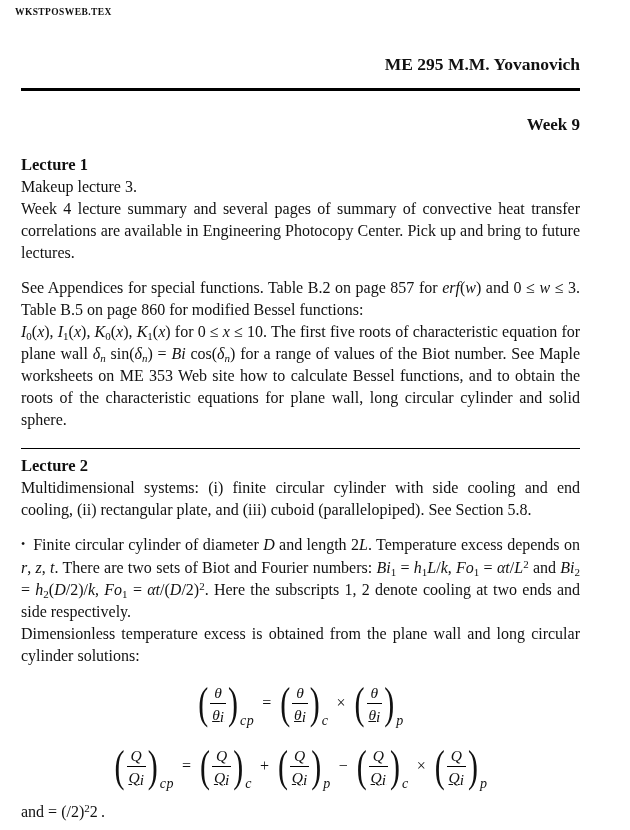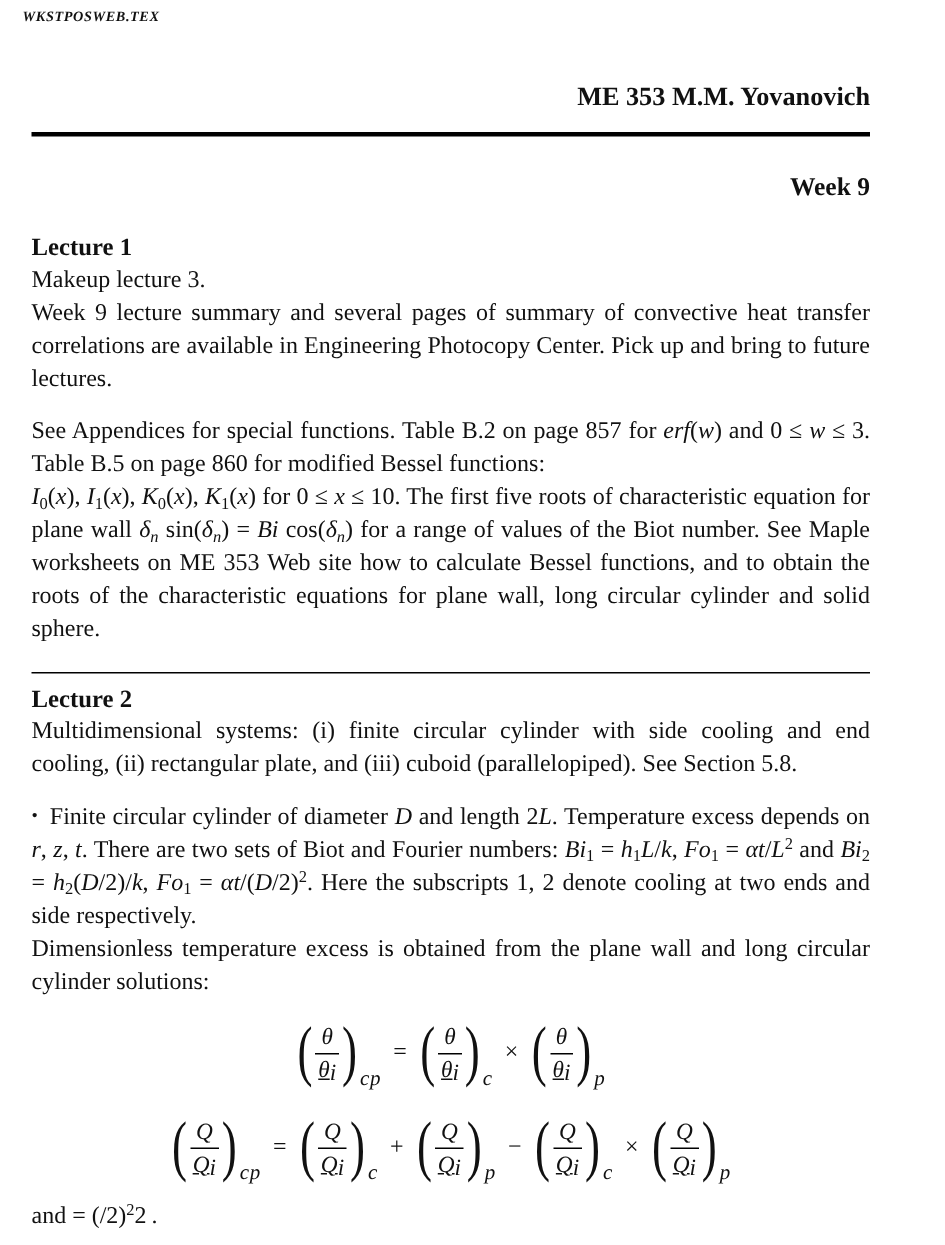--- a/index.html
+++ b/index.html
@@ -8,21 +8,21 @@
     position:relative;
     width:630px; height:830px;
     background:#ffffff;
     color:#111;
     font-family:"Liberation Serif","DejaVu Serif",serif;
     font-size:16px;
     overflow:hidden;
   }
   .filename {
     position:absolute; top:7px; left:15px;
-    font-size:9.5px; font-weight:bold; letter-spacing:.4px;font-style:italic;
+    font-size:9.5px; font-weight:bold; letter-spacing:.4px;
   }
   .content { padding:0 50px 0 21px; }
   .header-right { margin-top:54px; text-align:right; font-weight:bold; font-size:17.5px; }
   .rule-thick { margin-top:13px; border-top:3px solid #000; }
   .rule-thin  { margin-top:17px; border-top:1.5px solid #000; }
   .week-title { margin-top:24px; text-align:right; font-weight:bold; font-size:17px; }
   .sec-heading { margin-top:19px; font-weight:bold; font-size:16.5px; line-height:22px; }
   .sec-heading.tight { margin-top:6px; }
   p.body { text-align:justify; line-height:22px; }
   p.mt { margin-top:13px; }
@@ -43,28 +43,28 @@
   .mop { margin:0 8px; font-size:16px; }
 </style>
 </head>
 <body>
 
 <div class="page">
 
   <div class="filename">WKSTPOSWEB.TEX</div>
 
   <div class="content">
-    <div class="header-right">ME 353 M.M. Yovanovich</div>
+    <div class="header-right">ME 295 M.M. Yovanovich</div>
     <div class="rule-thick"></div>
 
     <div class="week-title">Week 9</div>
 
     <div class="sec-heading">Lecture 1</div>
     <p class="body">Makeup lecture 3.</p>
-    <p class="body">Week 9 lecture summary and several pages of summary of convective heat transfer correlations are available in Engineering Photocopy Center.  Pick up and bring to future lectures.</p>
+    <p class="body">Week 4 lecture summary and several pages of summary of convective heat transfer correlations are available in Engineering Photocopy Center.  Pick up and bring to future lectures.</p>
     <p class="body mt">See Appendices for special functions.  Table B.2 on page 857 for <i>erf</i>(<i>w</i>) and 0 ≤ <i>w</i> ≤ 3. Table B.5 on page 860 for modified Bessel functions:<br><i>I</i><sub>0</sub>(<i>x</i>), <i>I</i><sub>1</sub>(<i>x</i>), <i>K</i><sub>0</sub>(<i>x</i>), <i>K</i><sub>1</sub>(<i>x</i>) for 0 ≤ <i>x</i> ≤ 10.  The first five roots of characteristic equation for plane wall <i>δ</i><sub><i>n</i></sub> sin(<i>δ</i><sub><i>n</i></sub>) = <i>Bi</i> cos(<i>δ</i><sub><i>n</i></sub>) for a range of values of the Biot number.  See Maple worksheets on ME 353 Web site how to calculate Bessel functions, and to obtain the roots of the characteristic equations for plane wall, long circular cylinder and solid sphere.</p>
 
     <div class="rule-thin"></div>
     <div class="sec-heading tight">Lecture 2</div>
     <p class="body">Multidimensional systems: (i) finite circular cylinder with side cooling and end cooling, (ii) rectangular plate, and (iii) cuboid (parallelopiped).  See Section 5.8.</p>
 
     <p class="body bullet-para"><span class="bullet">•</span><span>Finite circular cylinder of diameter <i>D</i> and length 2<i>L</i>.  Temperature excess depends on <i>r</i>, <i>z</i>, <i>t</i>.  There are two sets of Biot and Fourier numbers:  <i>Bi</i><sub>1</sub> = <i>h</i><sub>1</sub><i>L</i>/<i>k</i>, <i>Fo</i><sub>1</sub> = <i>αt</i>/<i>L</i><sup>2</sup> and <i>Bi</i><sub>2</sub> = <i>h</i><sub>2</sub>(<i>D</i>/2)/<i>k</i>, <i>Fo</i><sub>1</sub> = <i>αt</i>/(<i>D</i>/2)<sup>2</sup>.  Here the subscripts 1, 2 denote cooling at two ends and side respectively.</span></p>
 
     <p class="body">Dimensionless temperature excess is obtained from the plane wall and long circular cylinder solutions:</p>
 

